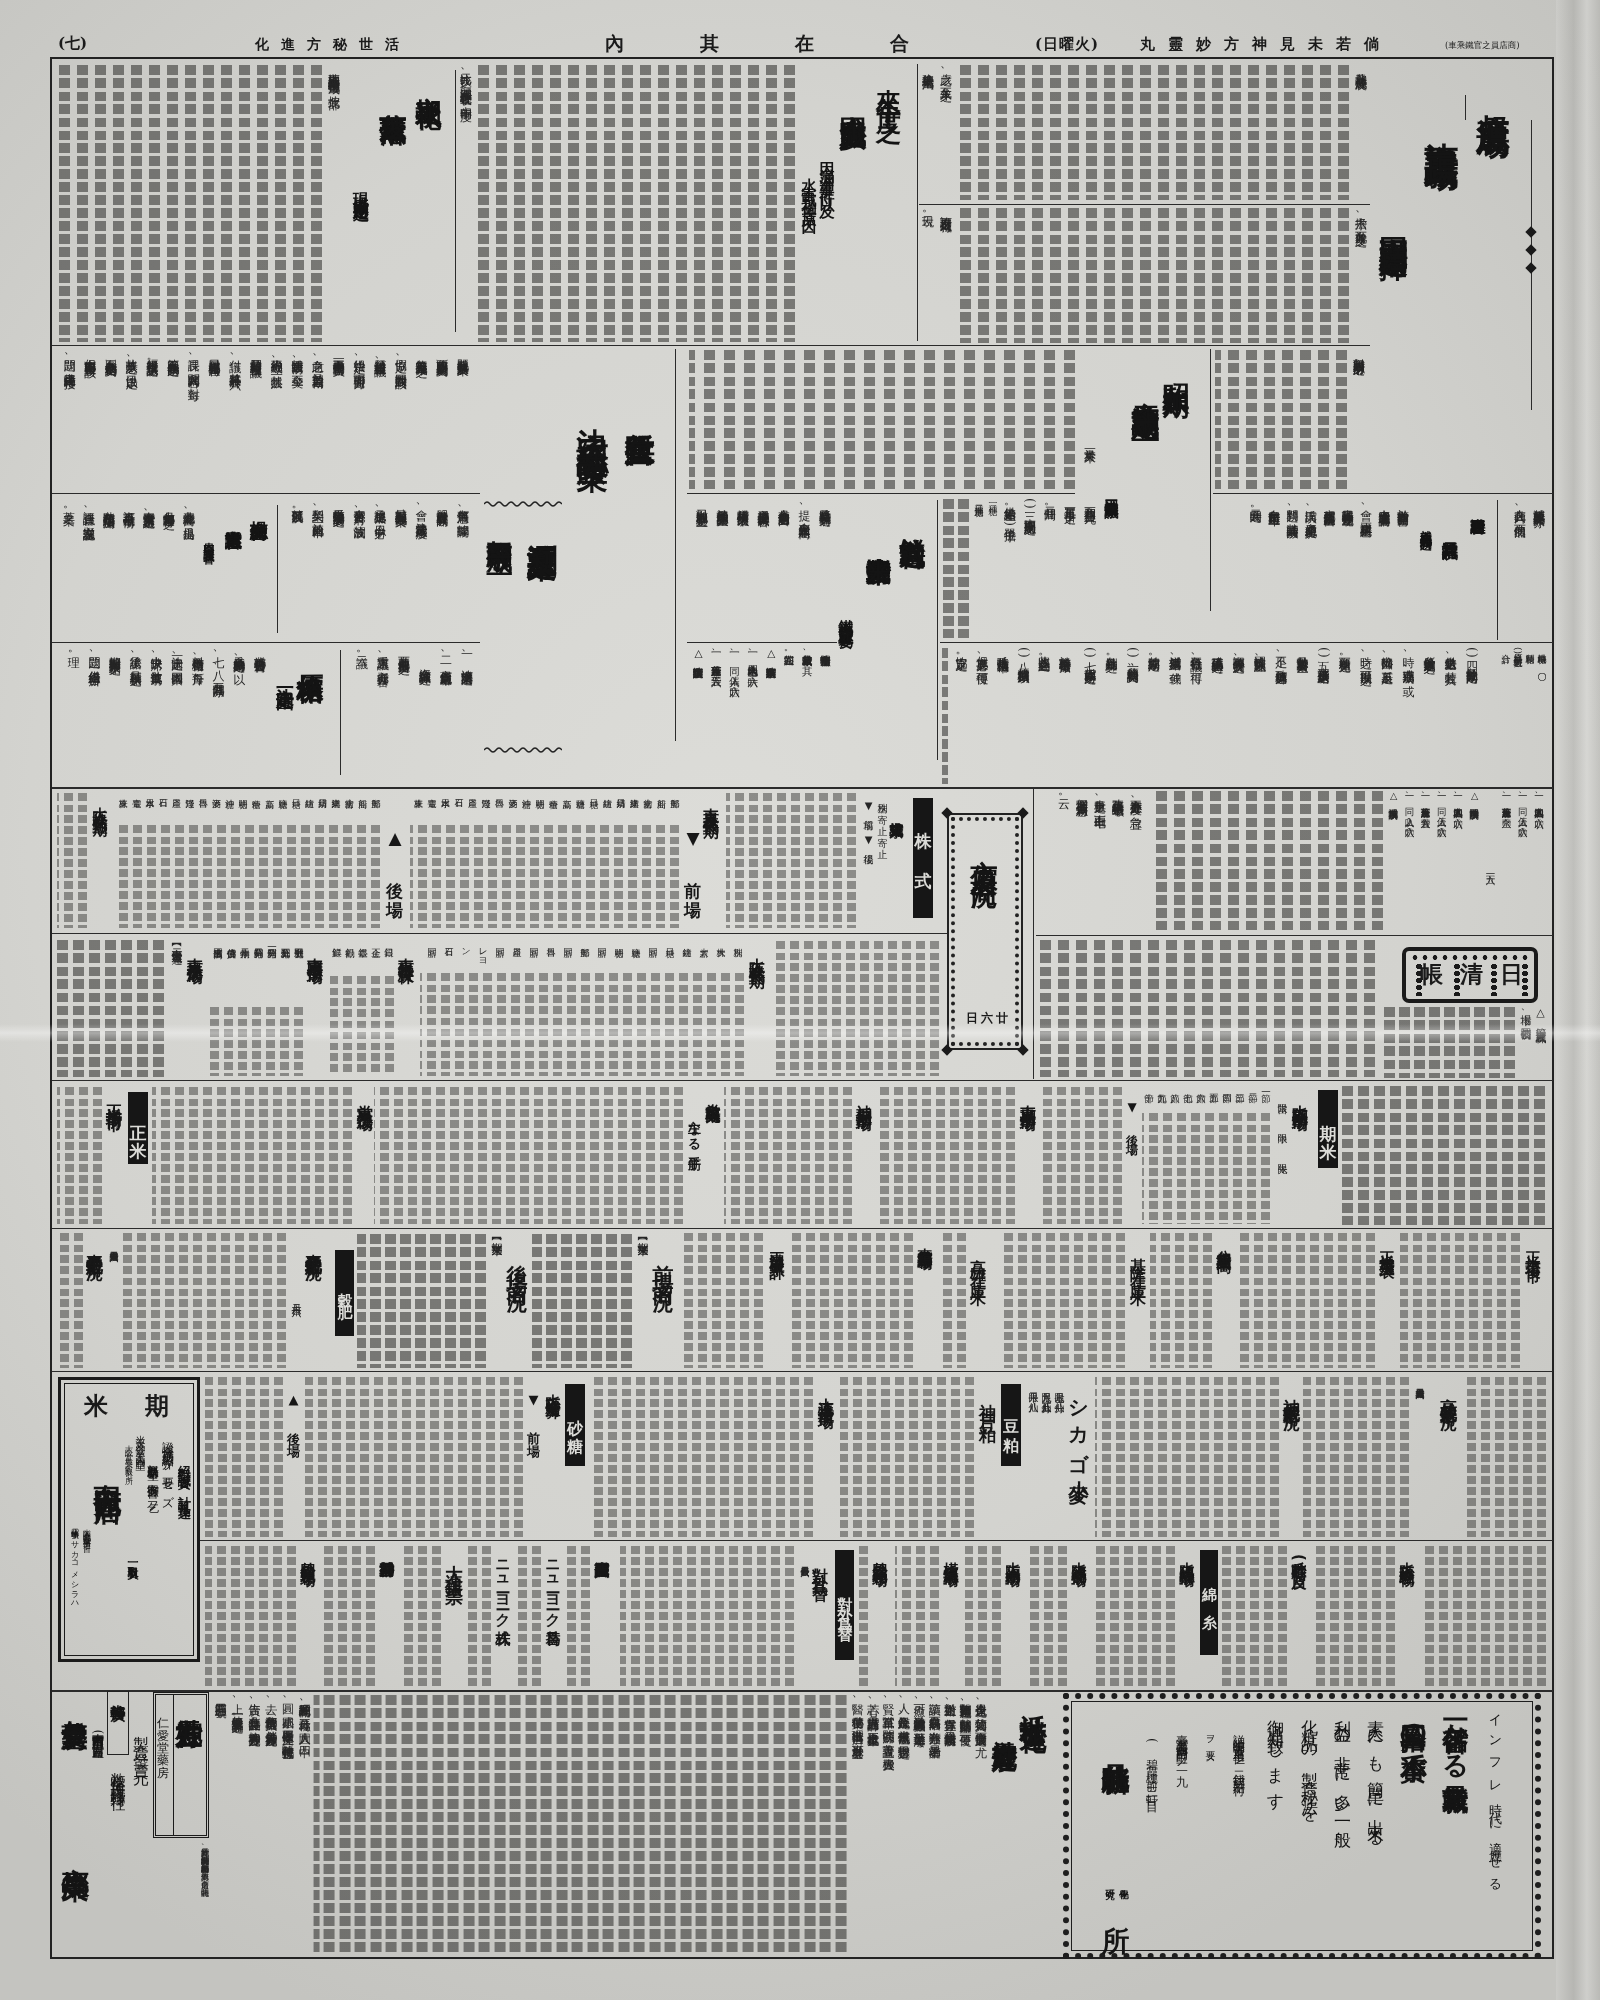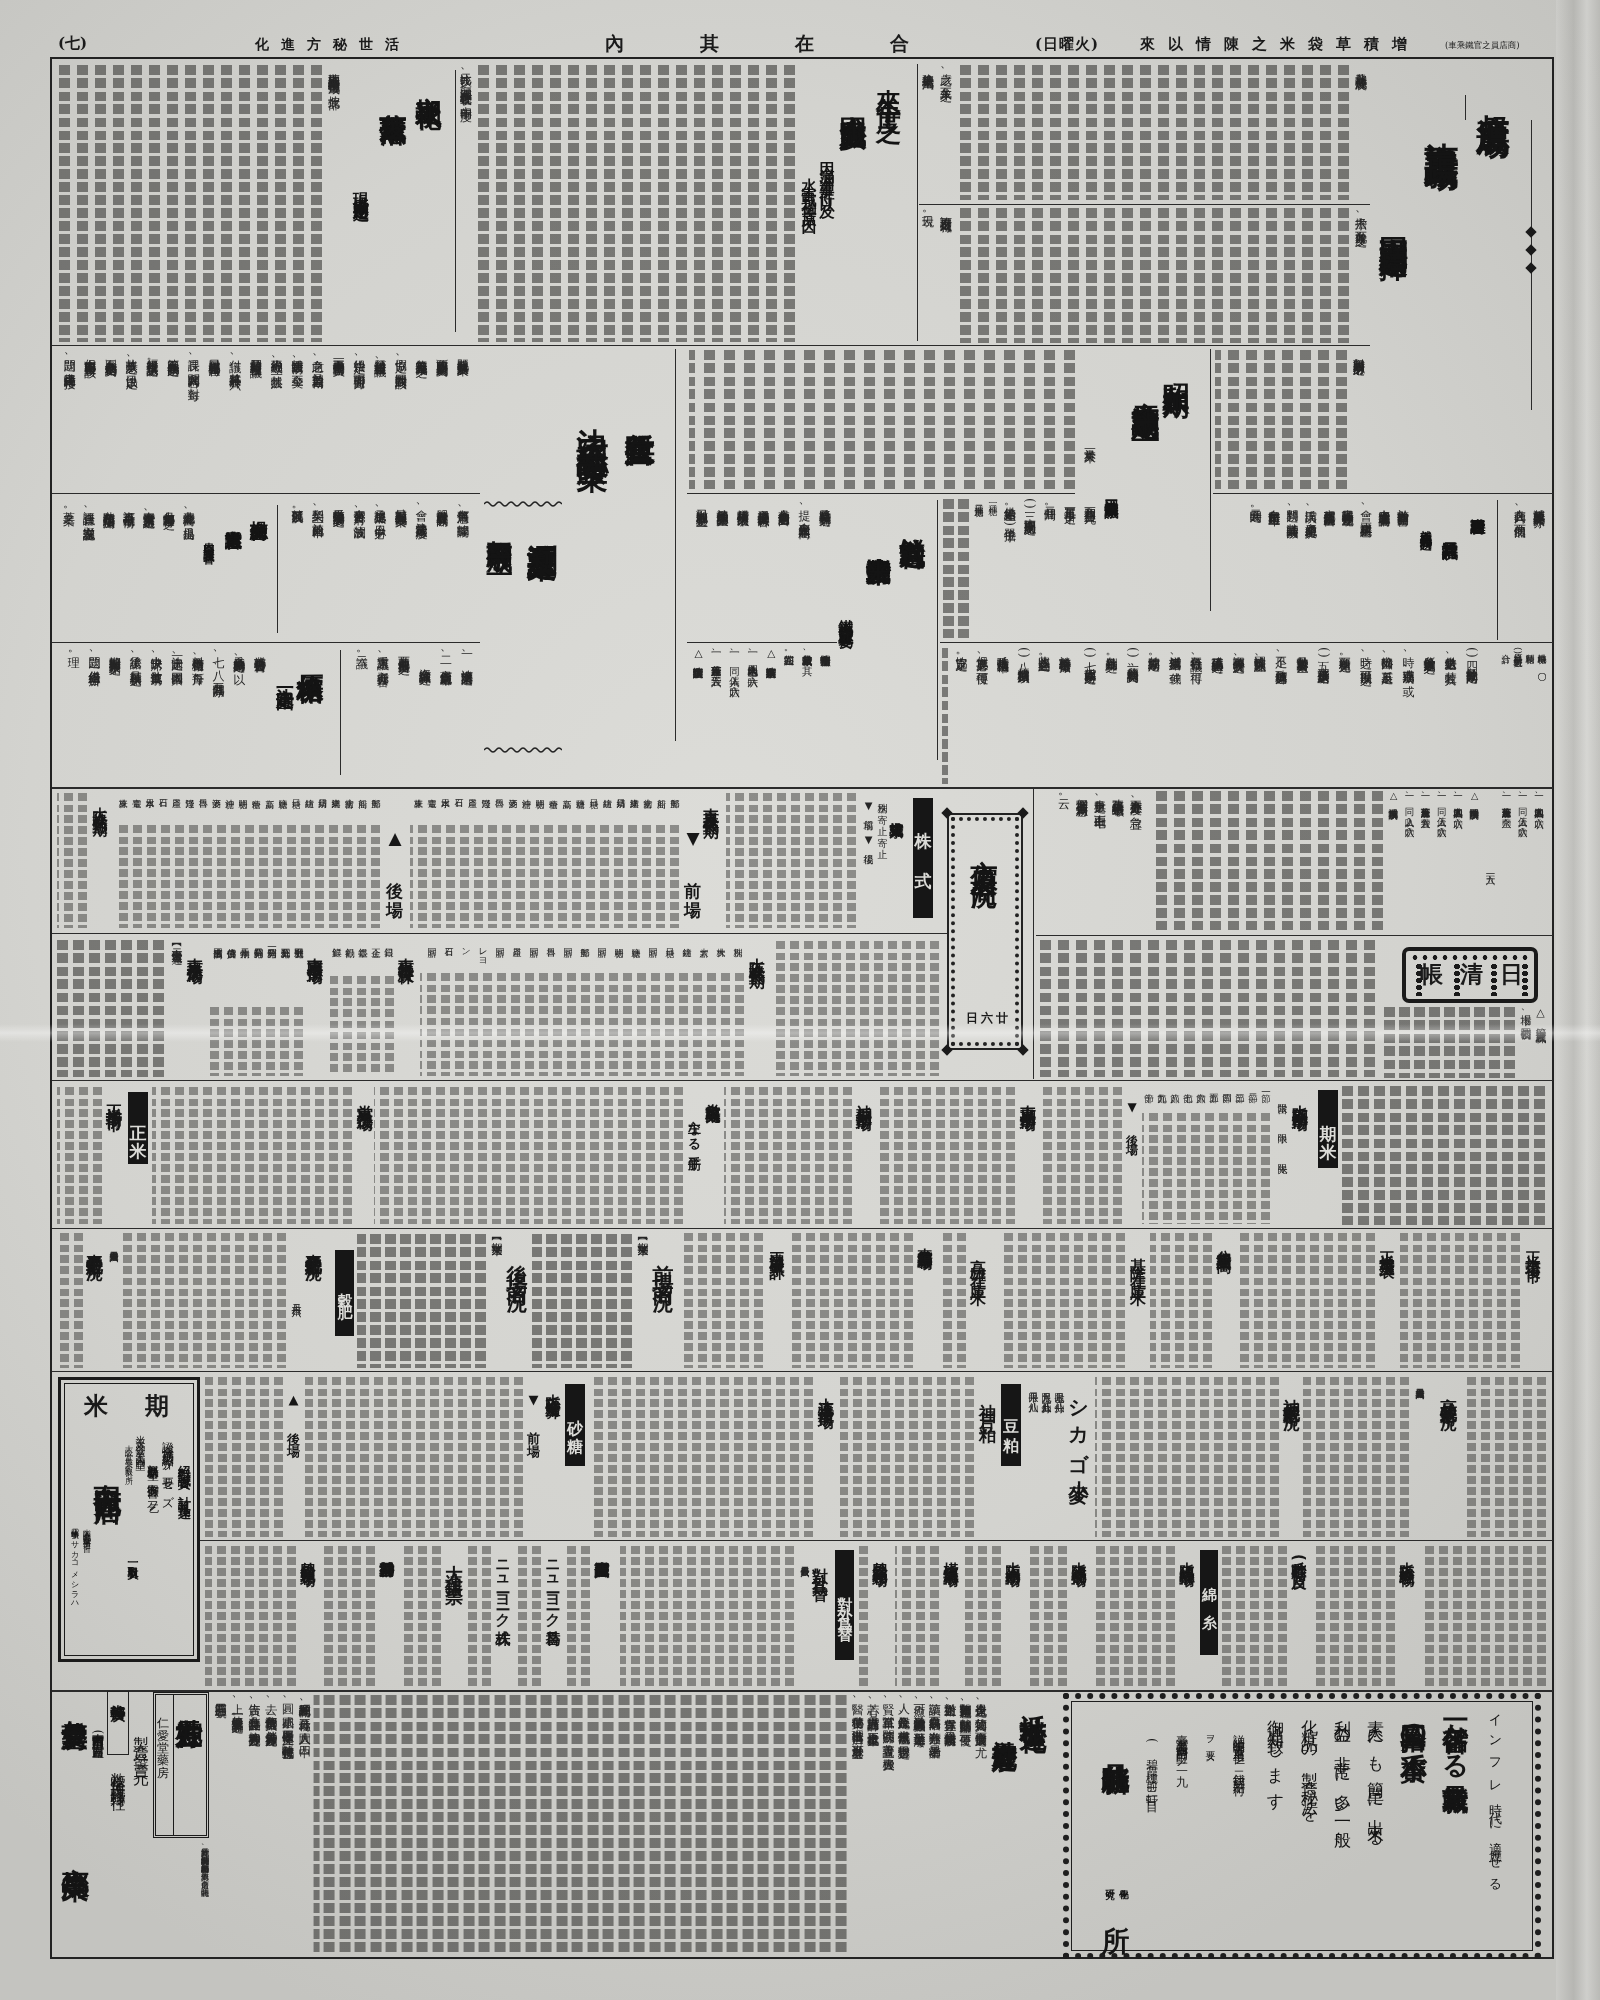--- a/index.html
+++ b/index.html
@@ -55,21 +55,21 @@
 <body>
 
 <div id="page">
   <div class="frame"></div>
   <div class="edge"></div>
 
   <div class="mh rtl" style="left:58px;top:36px;font-size:15px">(七)</div>
   <div class="mh rtl" style="left:255px;top:37px;font-size:14px;letter-spacing:12px">活世秘方進化</div>
   <div class="mh rtl" style="left:605px;top:34px;font-size:19px;letter-spacing:76px">合在其內</div>
   <div class="mh rtl" style="left:1035px;top:37px;font-size:15px;letter-spacing:1px">(火曜日)</div>
-  <div class="mh rtl" style="left:1140px;top:37px;font-size:15px;letter-spacing:13px">增積草袋米之陳情以來</div>
+  <div class="mh rtl" style="left:1140px;top:37px;font-size:15px;letter-spacing:13px">倘若未見神方妙靈丸</div>
   <div class="mh rtl" style="left:1445px;top:41px;font-size:8.5px;font-weight:400">(商店員之官鐵乘車)</div>
 
   <div class="hr" style="left:919px;top:204px;width:451px"></div>
   <div class="hr" style="left:52px;top:345px;width:1318px"></div>
   <div class="hr" style="left:52px;top:493px;width:428px"></div>
   <div class="hr" style="left:687px;top:493px;width:388px"></div>
   <div class="hr" style="left:1213px;top:493px;width:340px"></div>
   <div class="hr" style="left:52px;top:642px;width:428px"></div>
   <div class="hr" style="left:687px;top:642px;width:150px"></div>
   <div class="hr" style="left:940px;top:642px;width:613px"></div>

